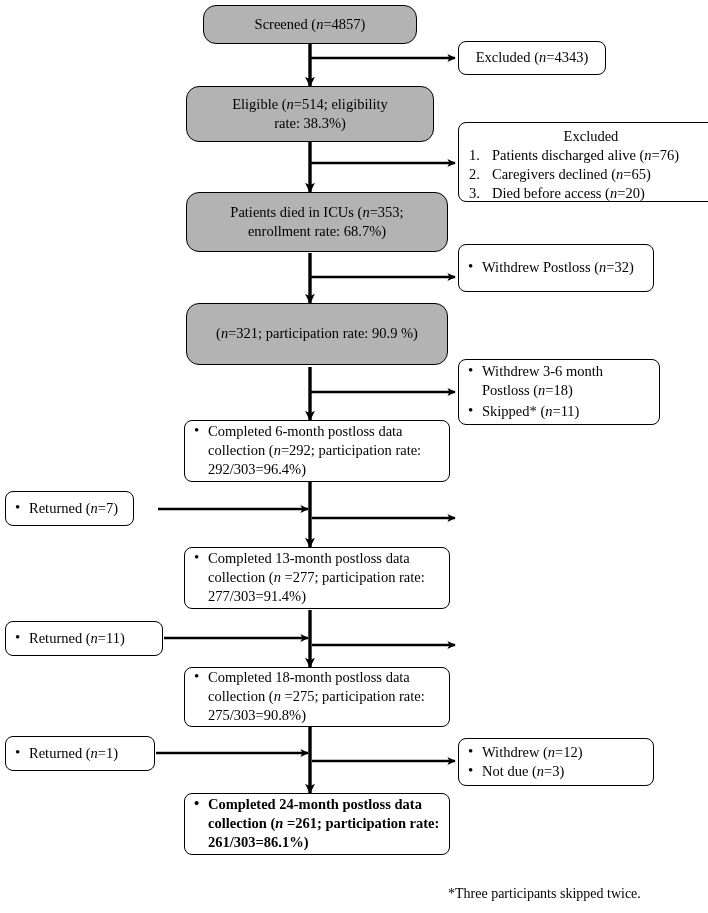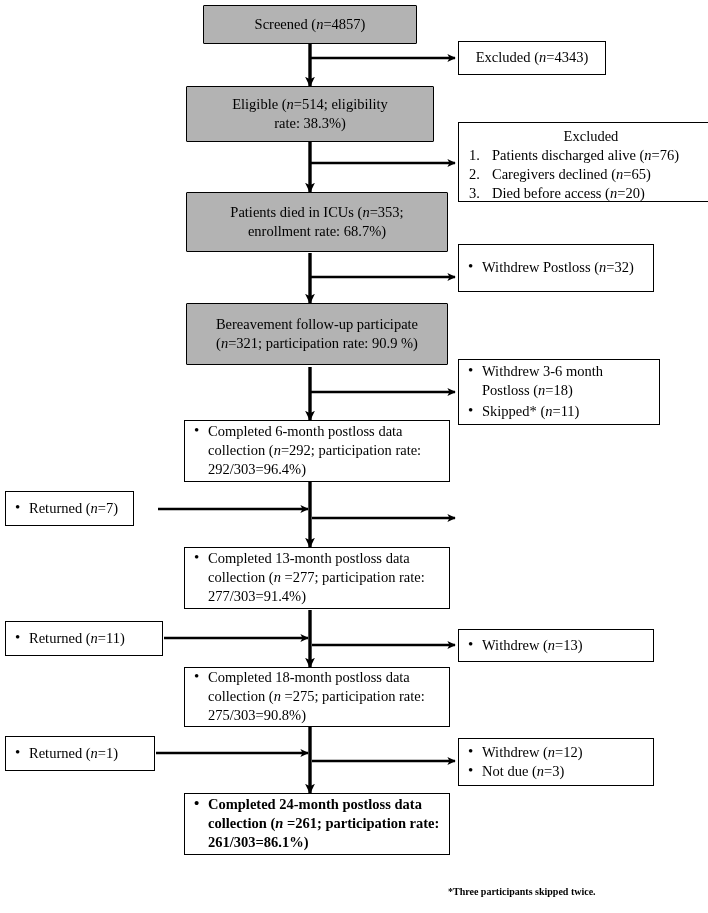--- a/index.html
+++ b/index.html
@@ -30,32 +30,32 @@
     flex-direction: column;
     justify-content: center;
     font-size: 14.5px;
     line-height: 1.32;
   }
 
   
   .gray {
     background: #b3b3b3;
     border: 1.6px solid #000000;
-    border-radius: 1px;
+    border-radius: 13px;
     text-align: center;
     align-items: center;
     padding: 4px 8px;
   }
   .gray .ln { display: block; white-space: nowrap; }
 
   
   .white {
     background: #ffffff;
     border: 1.8px solid #000000;
-    border-radius: 0;
+    border-radius: 8px;
     padding: 5px 8px 5px 8px;
   }
 
   .center-text {
     text-align: center;
     white-space: nowrap;
   }
 
   
   ul.bl {
@@ -96,22 +96,22 @@
   }
   .excl-title {
     text-align: center;
     margin-bottom: 0px;
   }
 
   .it { font-style: italic; }
 
   .footnote {
     position: absolute;
-    font-size: 10px;
-    font-weight: bold;
+    font-size: 14px;
+    font-weight: normal;
     white-space: nowrap;
   }
 
   svg.lines {
     position: absolute;
     left: 0; top: 0;
     width: 708px;
     height: 913px;
     pointer-events: none;
   }
@@ -192,21 +192,20 @@
     <span class="ln">enrollment rate: 68.7%)</span>
   </div>
 
   <div class="node white" style="left:458px; top:244px; width:196px; height:48px;">
     <ul class="bl tight">
       <li>Withdrew Postloss (<i class="it">n</i>=32)</li>
     </ul>
   </div>
 
   <div class="node gray" style="left:186px; top:303px; width:262px; height:62px;">
-    <span class="ln">Bereavement follow-up participate</span>
     <span class="ln">(<i class="it">n</i>=321; participation rate: 90.9 %)</span>
   </div>
 
   <div class="node white" style="left:458px; top:359px; width:202px; height:66px;">
     <ul class="bl">
       <li>Withdrew 3-6 month Postloss (<i class="it">n</i>=18)</li>
       <li>Skipped* (<i class="it">n</i>=11)</li>
     </ul>
   </div>
 
@@ -228,25 +227,20 @@
       <li>Completed 13-month postloss data collection (<i class="it">n</i> =277; participation rate: 277/303=91.4%)</li>
     </ul>
   </div>
 
   <div class="node white" style="left:5px; top:621px; width:158px; height:35px;">
     <ul class="bl tight">
       <li>Returned (<i class="it">n</i>=11)</li>
     </ul>
   </div>
 
-  <div class="node white" style="left:458px; top:629px; width:196px; height:33px;">
-    <ul class="bl tight">
-      <li>Withdrew (<i class="it">n</i>=13)</li>
-    </ul>
-  </div>
 
   <div class="node white" style="left:184px; top:667px; width:266px; height:60px;">
     <ul class="bl">
       <li>Completed 18-month postloss data collection (<i class="it">n</i> =275; participation rate: 275/303=90.8%)</li>
     </ul>
   </div>
 
   <div class="node white" style="left:5px; top:736px; width:150px; height:35px;">
     <ul class="bl tight">
       <li>Returned (<i class="it">n</i>=1)</li>

